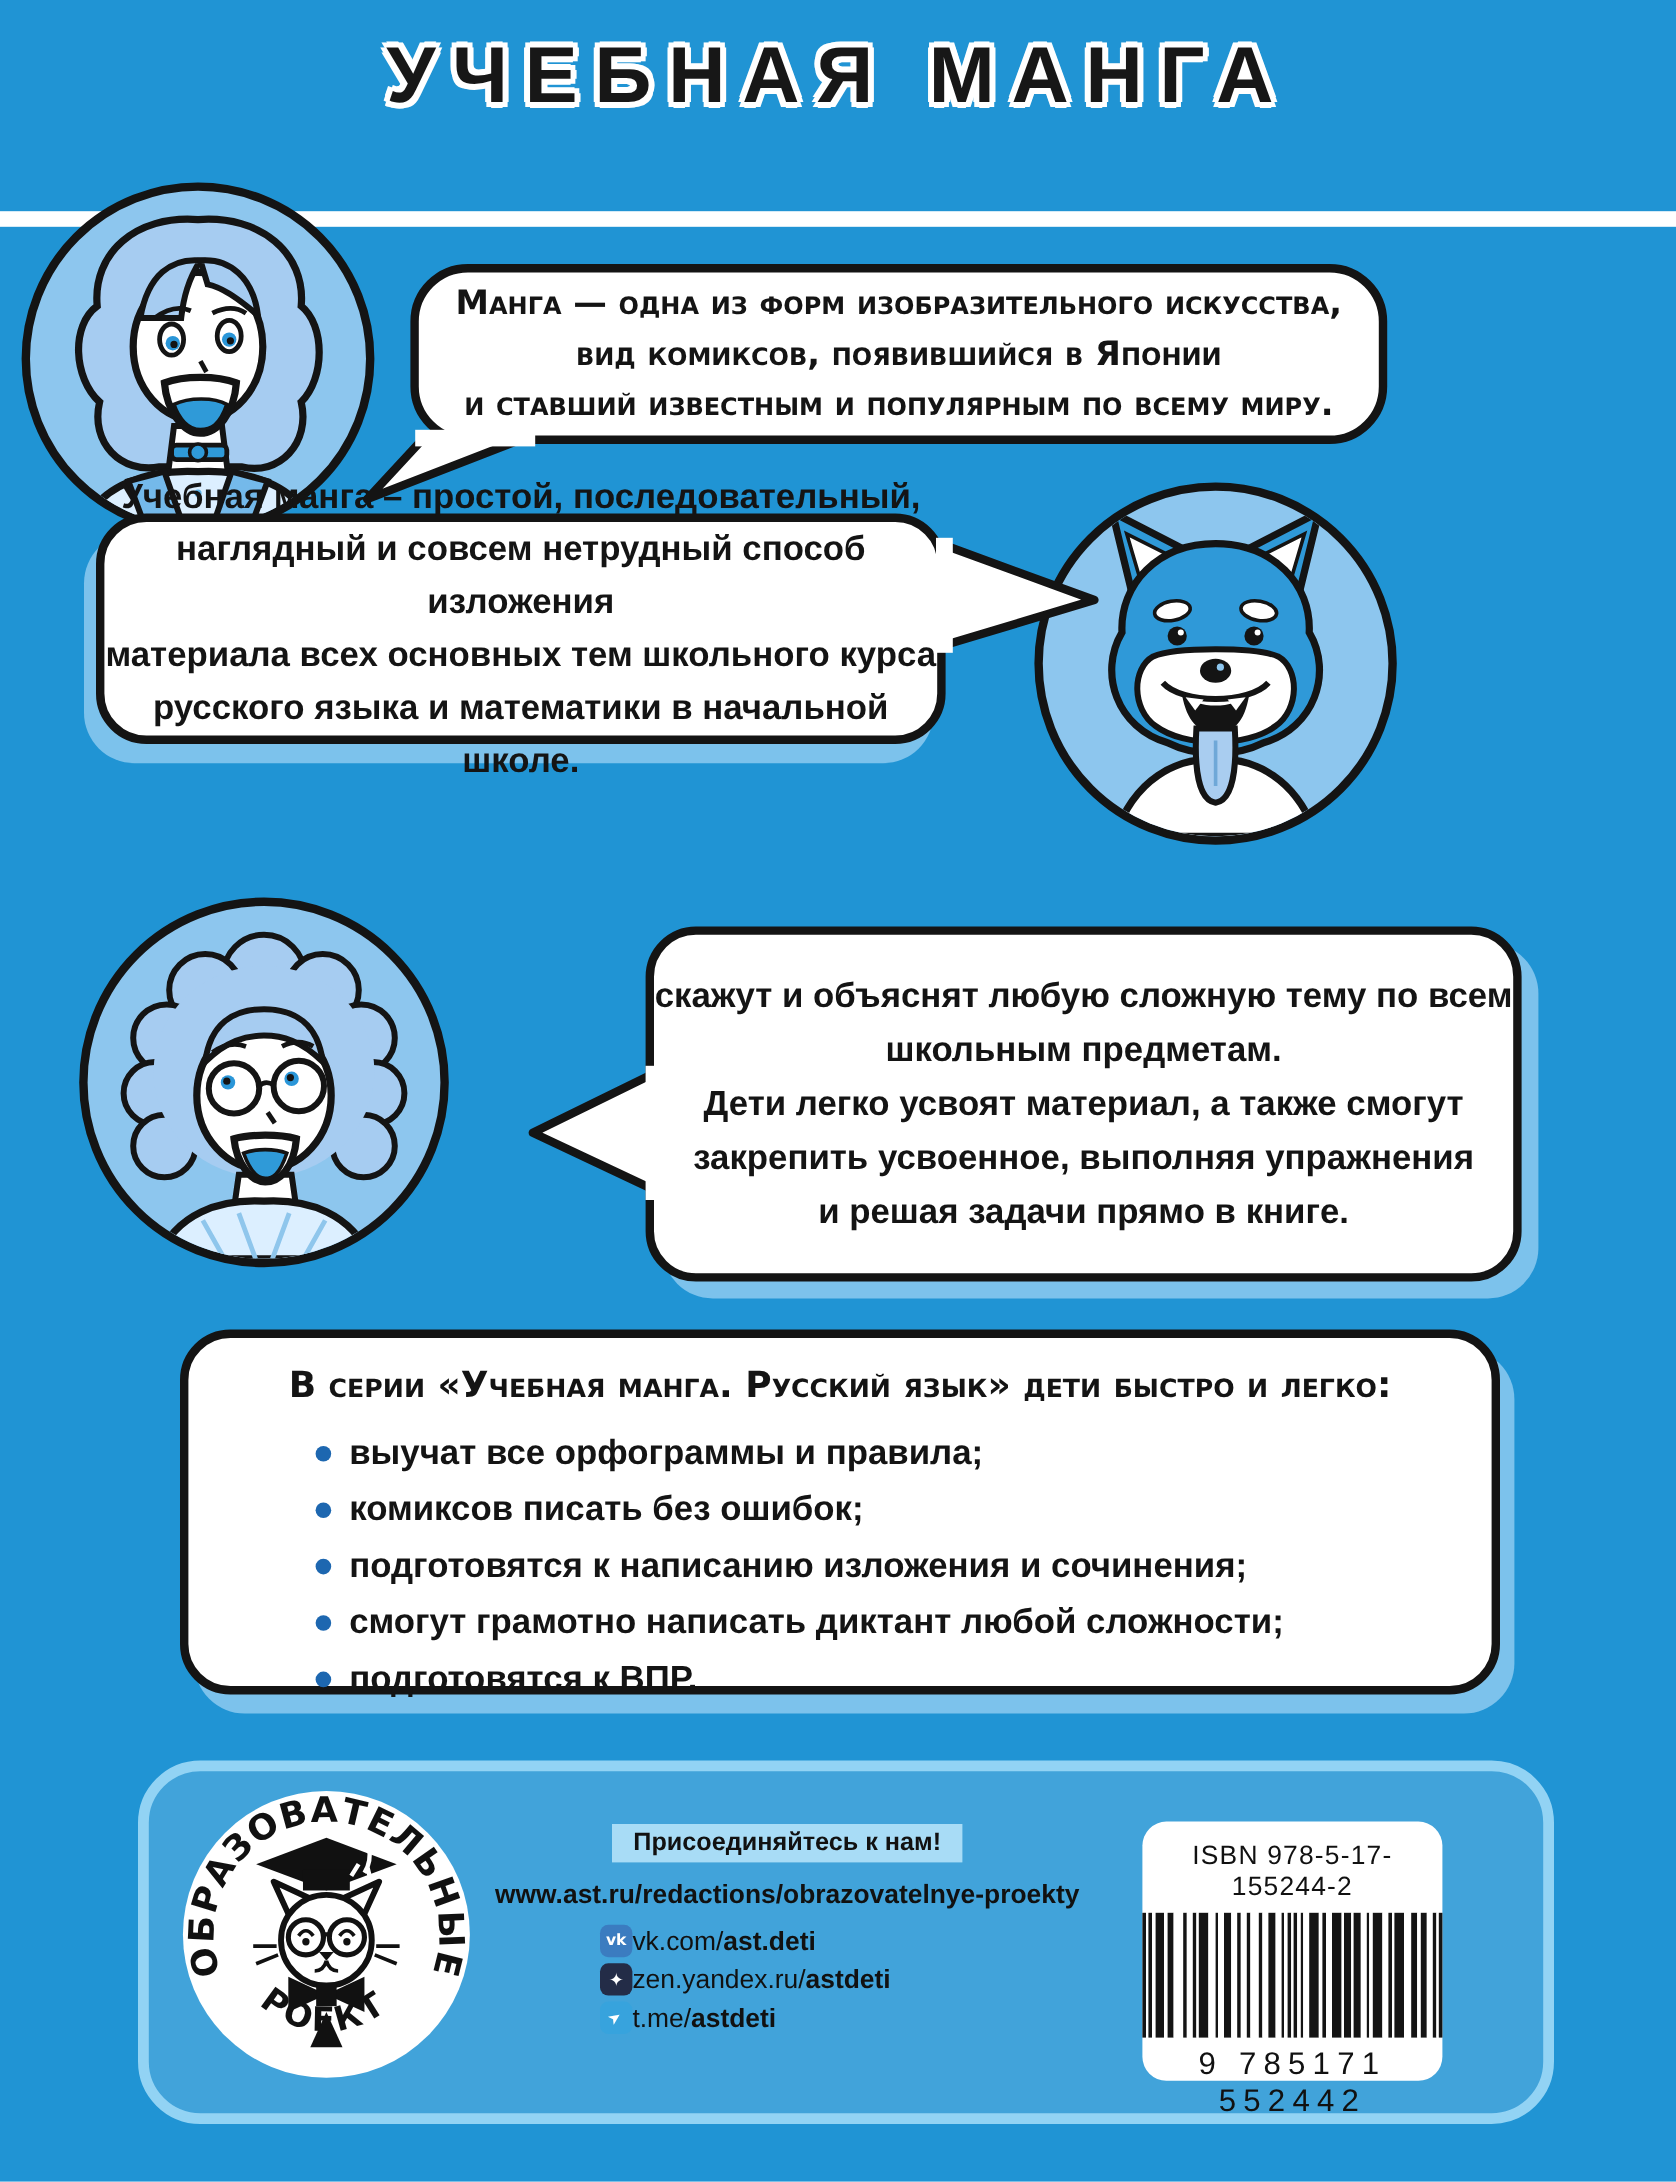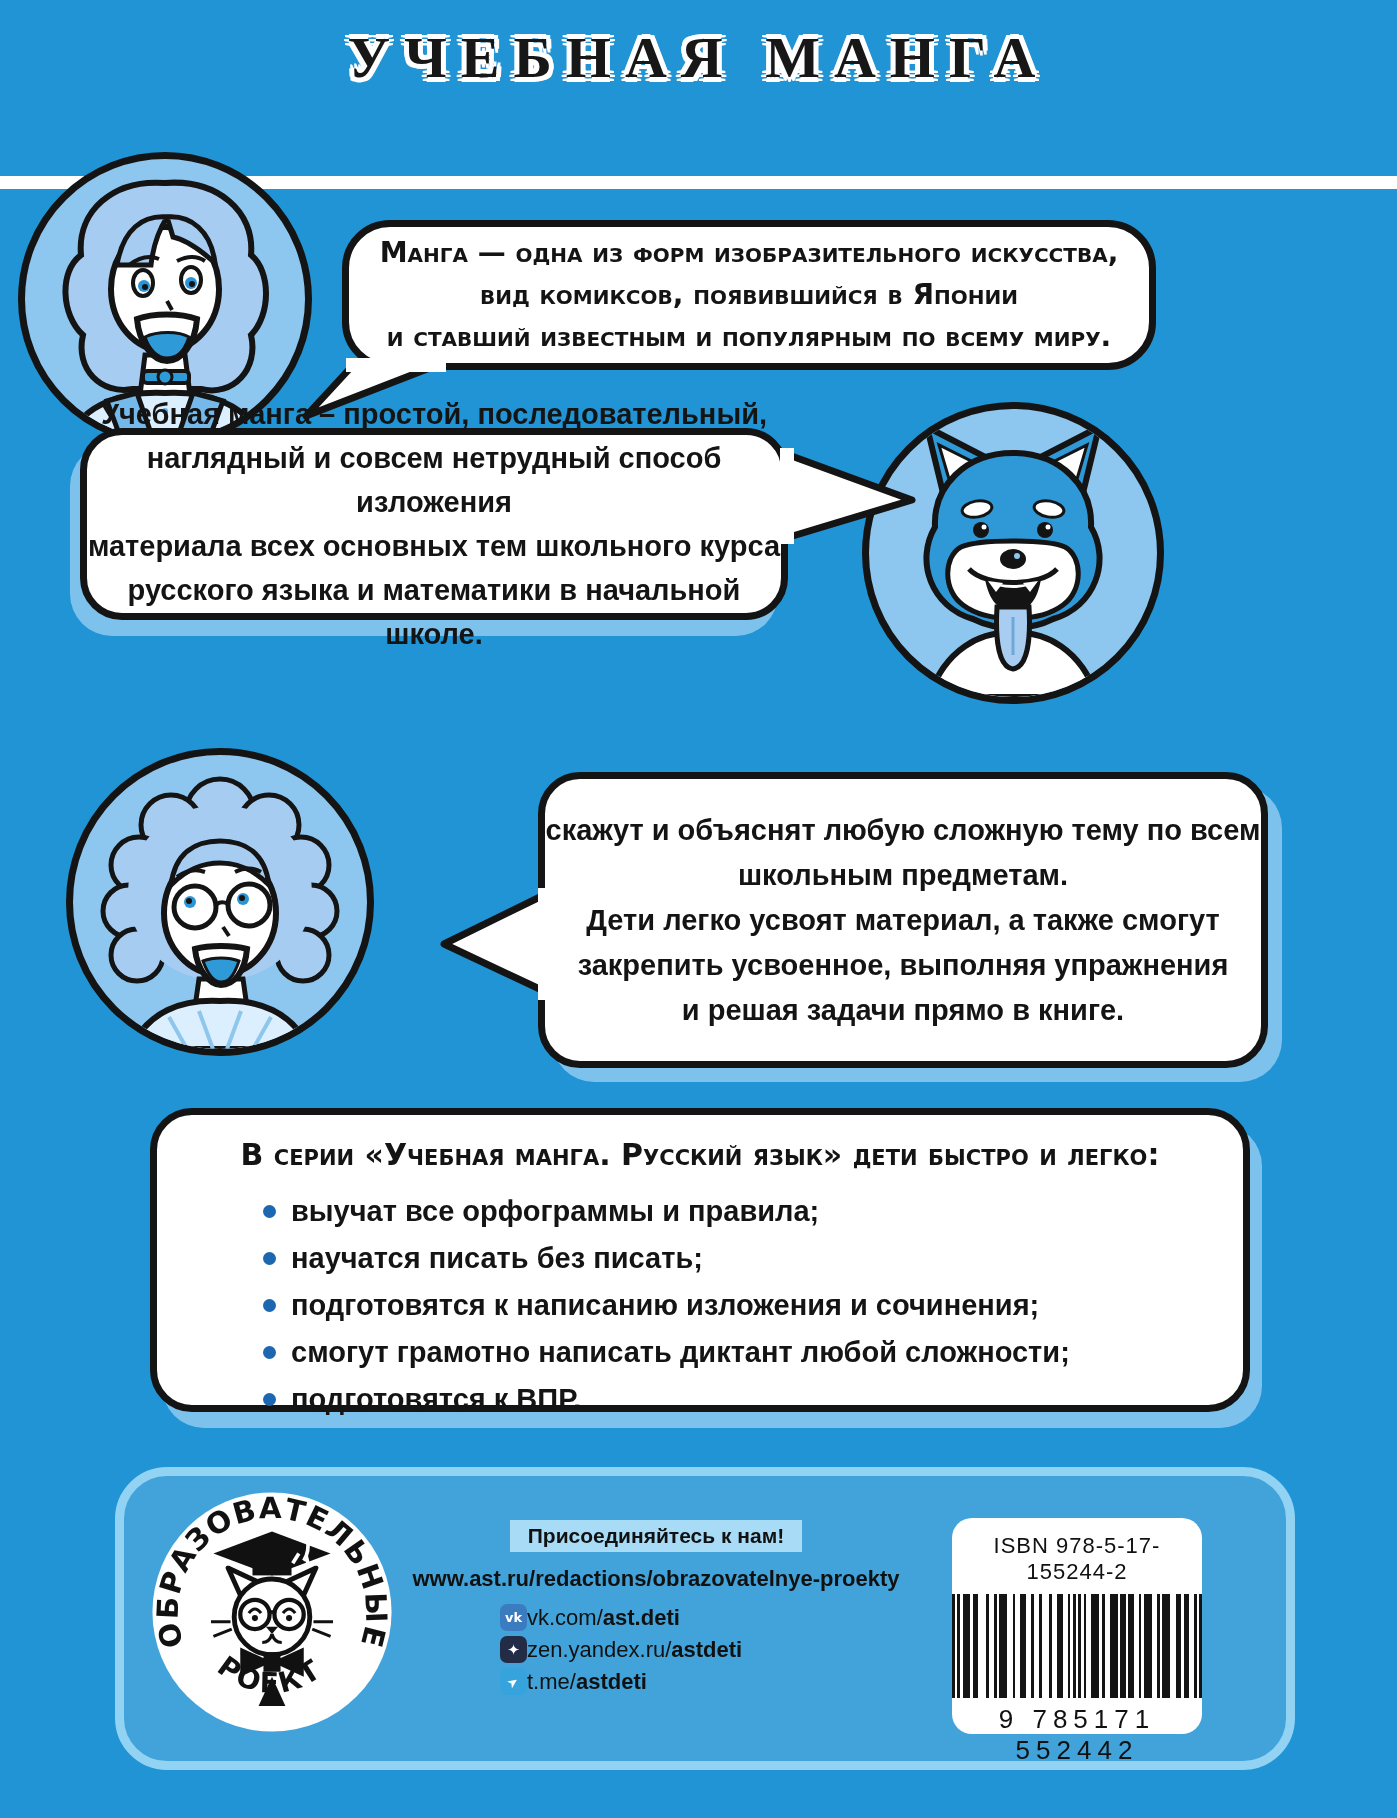--- a/index.html
+++ b/index.html
@@ -1,21 +1,21 @@
 <!DOCTYPE html>
 <html><head>
 <meta charset="utf-8">
 <style>
   html,body{margin:0;padding:0;}
   body{width:1397px;height:1818px;font-family:"Liberation Sans",sans-serif;}
   .page{position:relative;width:1397px;height:1818px;background:#2094d4;overflow:hidden;}
 
   .cover-title{
     position:absolute;top:24px;left:0;width:100%;text-align:center;
-    font-family:Liberation Serif, serif;font-weight:bold;font-size:58px;
+    font-family:Liberation Sans, sans-serif;font-weight:bold;font-size:66px;
     letter-spacing:14px;color:#171717;white-space:nowrap;
     text-shadow:-5px 0 0 #fff,5px 0 0 #fff,0 -5px 0 #fff,0 5px 0 #fff,
       -4px -4px 0 #fff,4px -4px 0 #fff,-4px 4px 0 #fff,4px 4px 0 #fff;
   }
   .stripe{position:absolute;top:176px;left:0;width:100%;height:13px;background:#fff;}
 
   .portrait{position:absolute;border:7px solid #141414;border-radius:50%;
     background:#8dc6ee;overflow:hidden;z-index:2;}
   #woman{left:18px;top:152px;width:280px;height:280px;}
   #dog{left:862px;top:402px;width:288px;height:288px;}
@@ -204,21 +204,21 @@
 
   <div class="series-box">
     <div class="series-title">В серии «Учебная манга. Русский язык» дети быстро и легко:</div>
     <div class="bullets">
       <div class="bullet-row">
           <span class="bullet-dot"></span>
           <span>выучат все орфограммы и правила;</span>
         </div>
       <div class="bullet-row">
           <span class="bullet-dot"></span>
-          <span>научатся писать без писать;</span>
+          <span>комиксов писать без ошибок;</span>
         </div>
       <div class="bullet-row">
           <span class="bullet-dot"></span>
           <span>подготовятся к написанию изложения и сочинения;</span>
         </div>
       <div class="bullet-row">
           <span class="bullet-dot"></span>
           <span>смогут грамотно написать диктант любой сложности;</span>
         </div>
       <div class="bullet-row">

